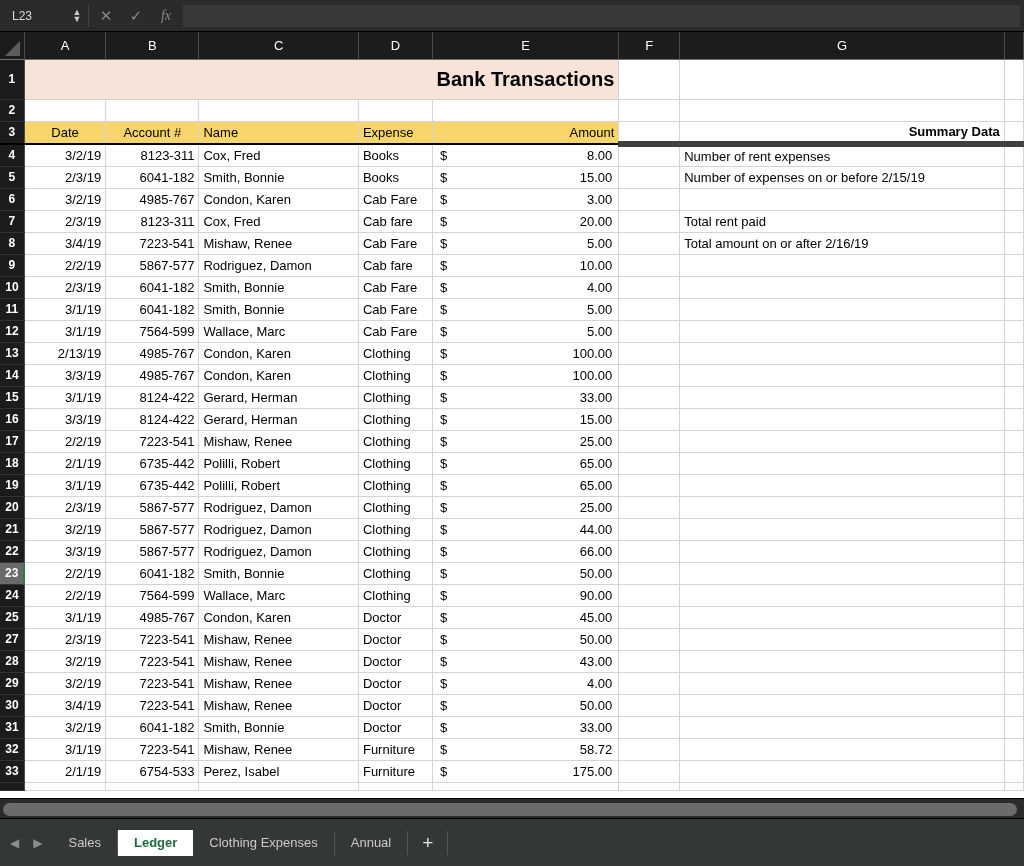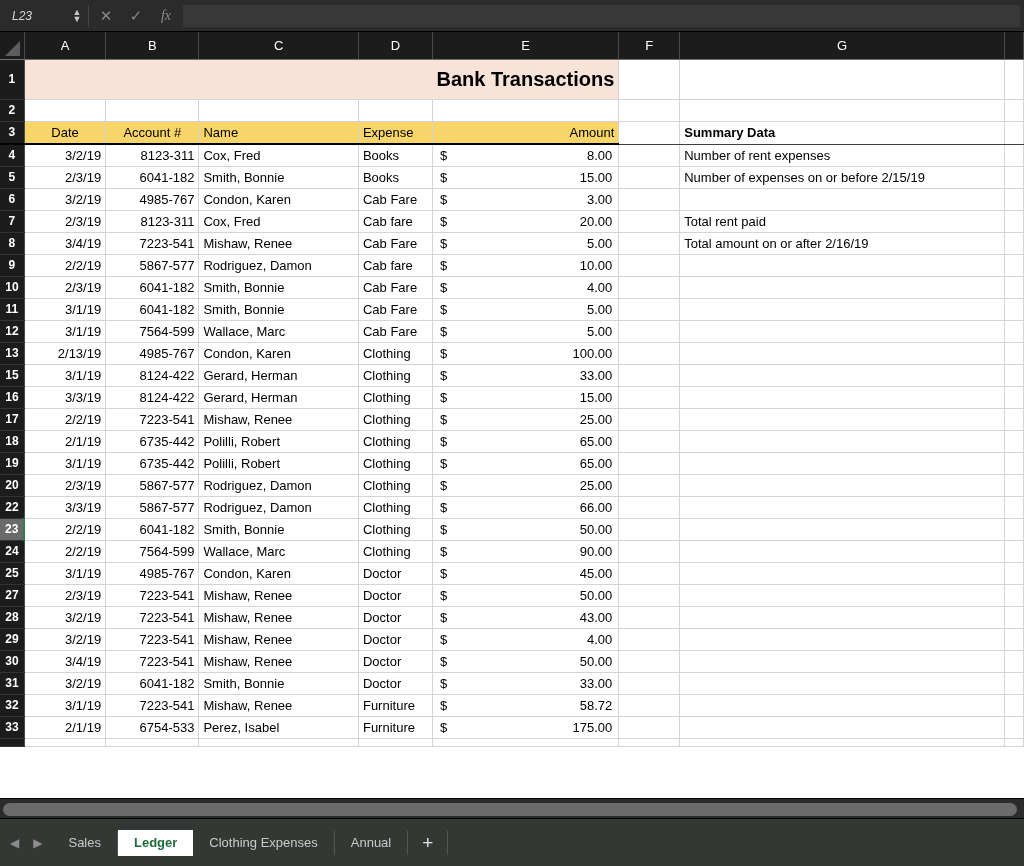--- a/index.html
+++ b/index.html
@@ -15,21 +15,20 @@
     height: 32px; width: 1024px;
     background: #2b2b2b;
     display: flex; align-items: center;
     border-bottom: 1px solid #000;
   }
   #namebox {
     width: 64px; height: 24px; margin-left: 4px;
     background: #2b2b2b; color: #d8d8d8;
     font-size: 12px; display: flex; align-items: center;
     padding-left: 8px;
-    font-style: italic;
   }
   #namebox-spin {
     width: 18px; height: 24px;
     display: flex; flex-direction: column;
     align-items: center; justify-content: center;
     color: #c9c9c9; line-height: 7px; font-size: 9px;
   }
   .fbtn {
     width: 30px; height: 30px;
     display: flex; align-items: center; justify-content: center;
@@ -102,21 +101,21 @@
     background: #f7e3d7; font-weight: bold; font-size: 20px;
     text-align: center; border-right: none;
   }
   tr.r1 td.title.edge { border-right: 1px solid #d4d4d4; }
   tr.r2 td { height: 22px; }
   tr.hdr3 td.hd {
     background: #f8d568; font-weight: normal; font-size: 13px;
     height: 23px; border-bottom: 2px solid #000;
     border-right: 1px solid #d4d4d4;
   }
-  tr.hdr3 td.plainhd { border-bottom: 1px solid #404040; }
+  tr.hdr3 td.plainhd { border-bottom: 6px solid #404040; text-align: right; }
   tr.hdr3 td.rowhdr { border-bottom: 2px solid #000; }
 
   
   td.amt { padding: 0; }
   td.amt .wrap { display: flex; justify-content: space-between; padding: 0 6px 0 7px; }
   td.amt .cur { }
 
   
   tr.clipped td { height: 8px; overflow: hidden; color:#000; line-height: 22px; }
 
@@ -387,20 +386,36 @@
             <span class="wrap">
               <span class="cur">$</span>
               <span>100.00</span>
             </span>
           </td>
           <td class="cell"></td>
           <td class="cell l"></td>
           <td class="cell"></td>
         </tr>
         <tr>
+          <td class="rowhdr">14</td>
+          <td class="cell r">3/3/19</td>
+          <td class="cell r">4985-767</td>
+          <td class="cell l">Condon, Karen</td>
+          <td class="cell l">Clothing</td>
+          <td class="cell amt">
+            <span class="wrap">
+              <span class="cur">$</span>
+              <span>100.00</span>
+            </span>
+          </td>
+          <td class="cell"></td>
+          <td class="cell l"></td>
+          <td class="cell"></td>
+        </tr>
+        <tr>
           <td class="rowhdr">15</td>
           <td class="cell r">3/1/19</td>
           <td class="cell r">8124-422</td>
           <td class="cell l">Gerard, Herman</td>
           <td class="cell l">Clothing</td>
           <td class="cell amt">
             <span class="wrap">
               <span class="cur">$</span>
               <span>33.00</span>
             </span>
@@ -476,20 +491,36 @@
         <tr>
           <td class="rowhdr">20</td>
           <td class="cell r">2/3/19</td>
           <td class="cell r">5867-577</td>
           <td class="cell l">Rodriguez, Damon</td>
           <td class="cell l">Clothing</td>
           <td class="cell amt">
             <span class="wrap">
               <span class="cur">$</span>
               <span>25.00</span>
+            </span>
+          </td>
+          <td class="cell"></td>
+          <td class="cell l"></td>
+          <td class="cell"></td>
+        </tr>
+        <tr>
+          <td class="rowhdr">21</td>
+          <td class="cell r">3/2/19</td>
+          <td class="cell r">5867-577</td>
+          <td class="cell l">Rodriguez, Damon</td>
+          <td class="cell l">Clothing</td>
+          <td class="cell amt">
+            <span class="wrap">
+              <span class="cur">$</span>
+              <span>44.00</span>
             </span>
           </td>
           <td class="cell"></td>
           <td class="cell l"></td>
           <td class="cell"></td>
         </tr>
         <tr>
           <td class="rowhdr">22</td>
           <td class="cell r">3/3/19</td>
           <td class="cell r">5867-577</td>

